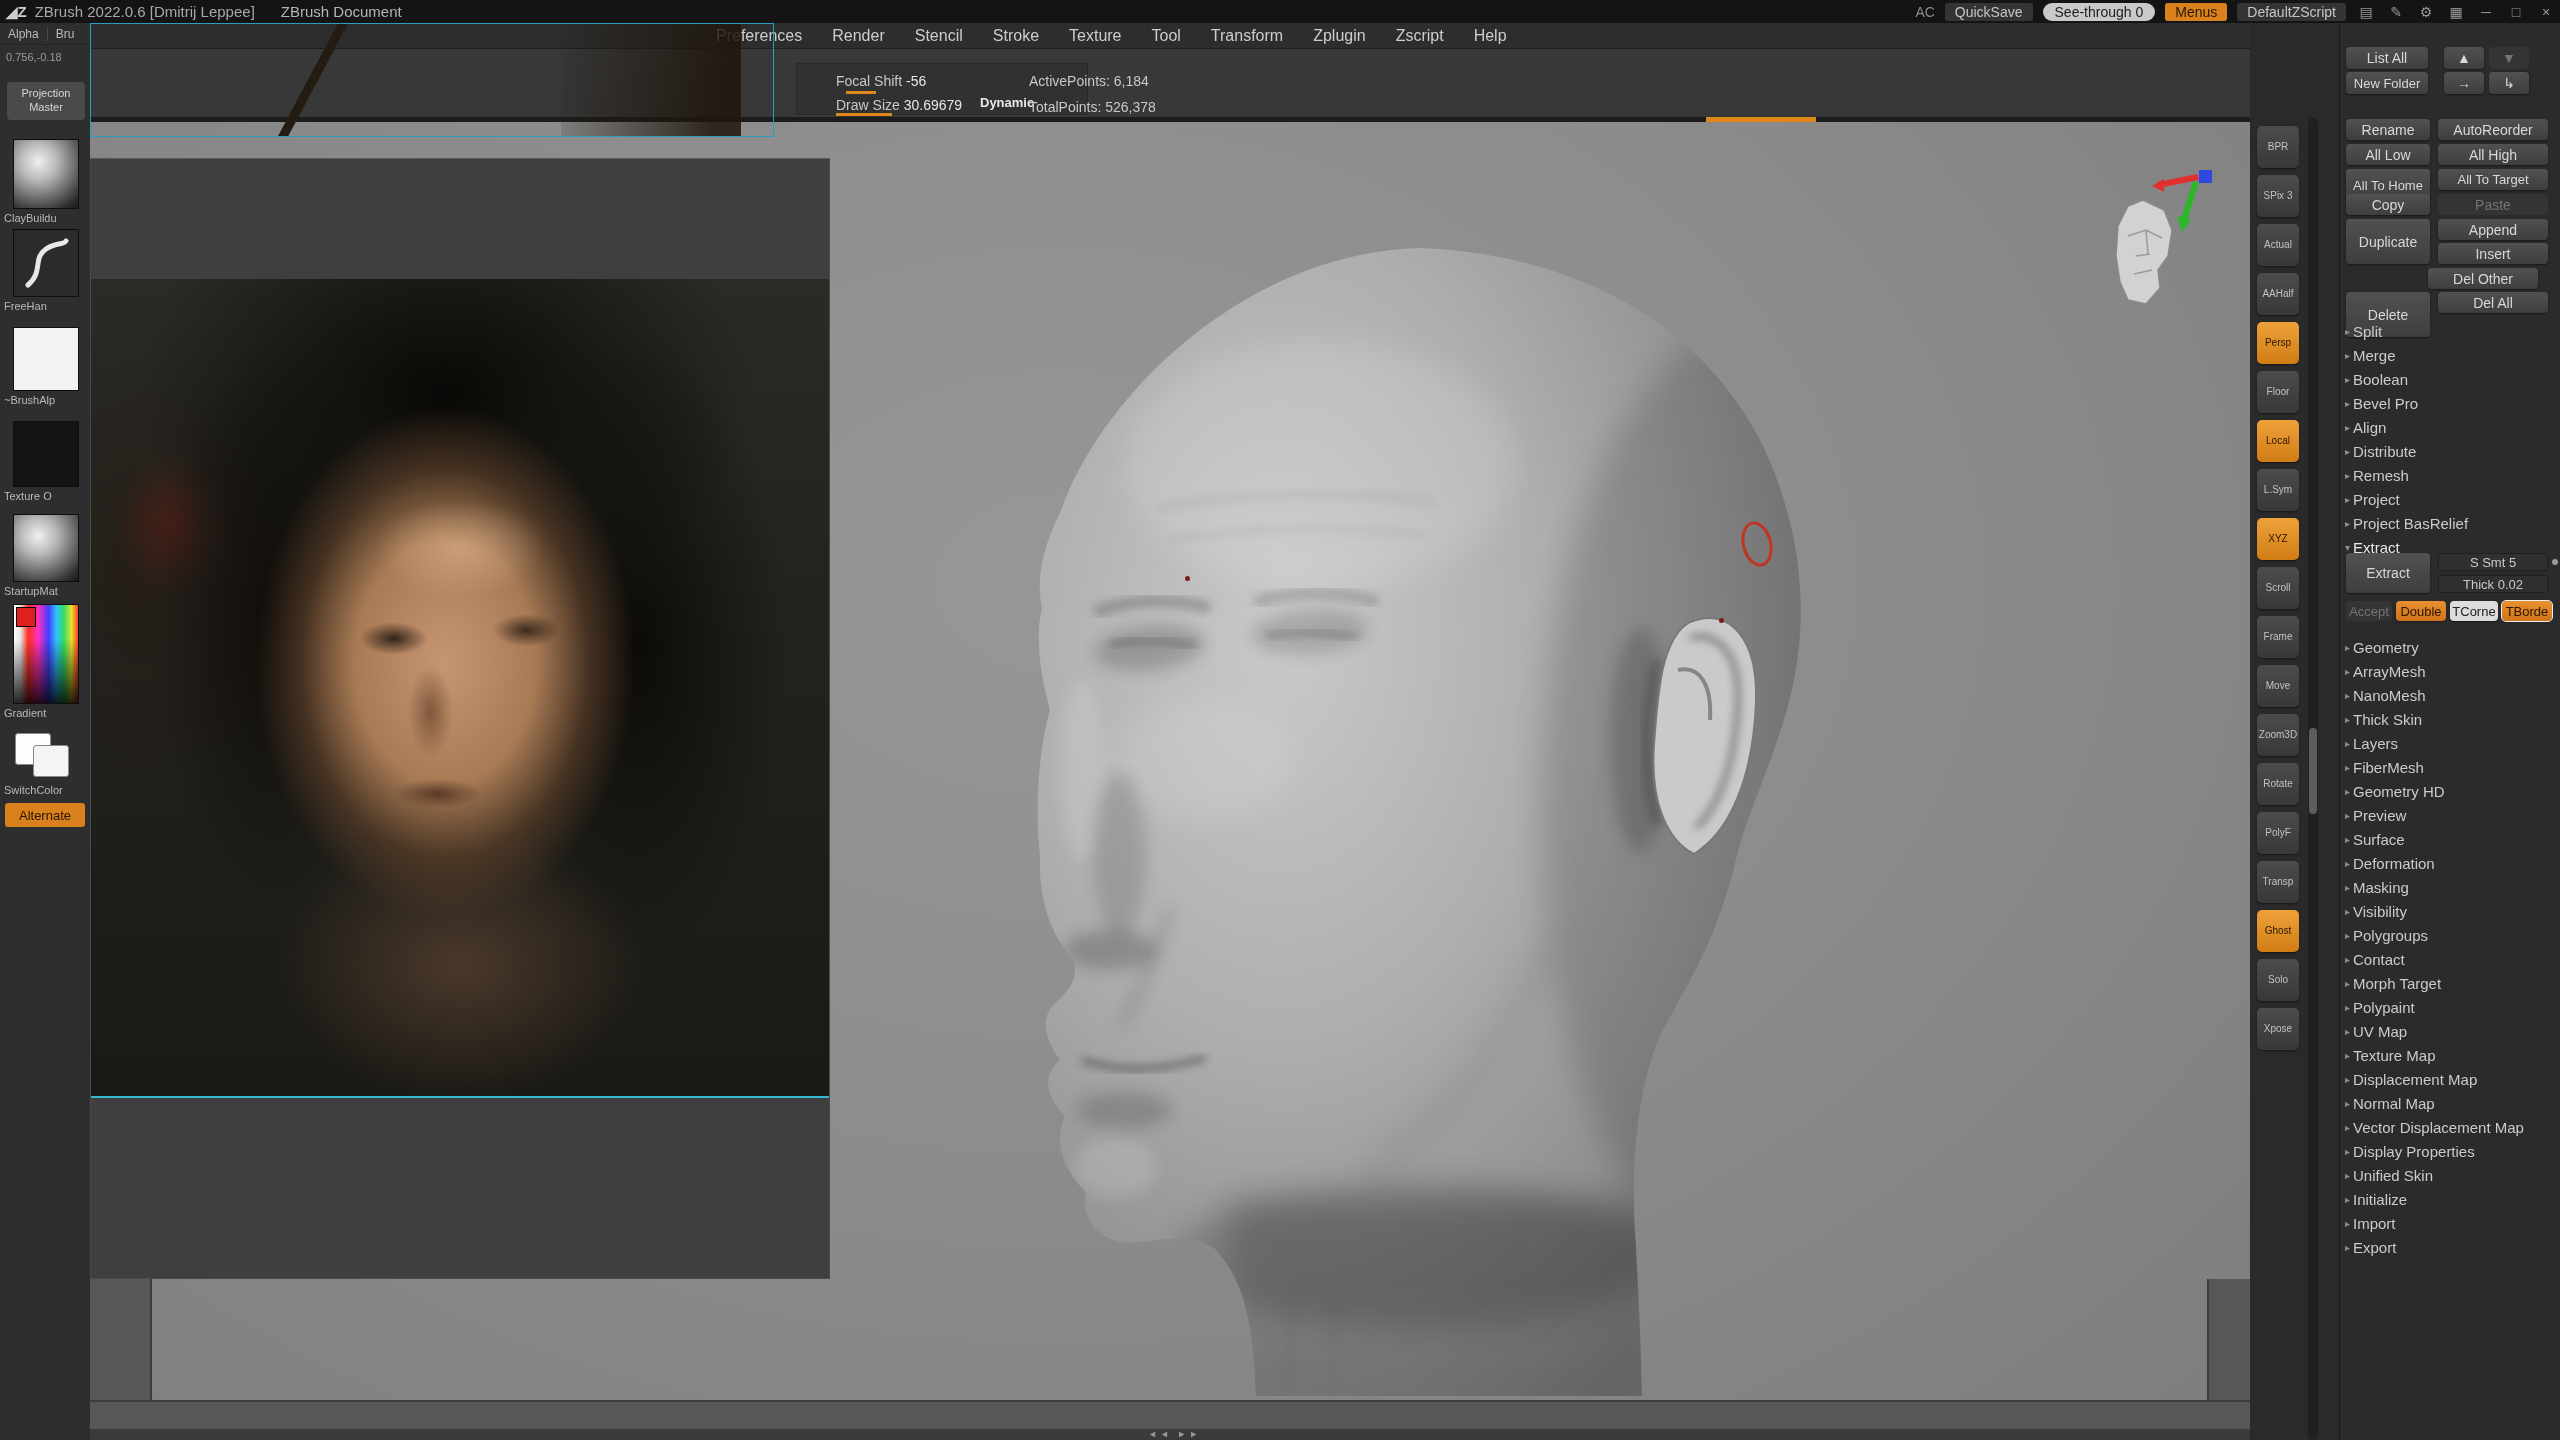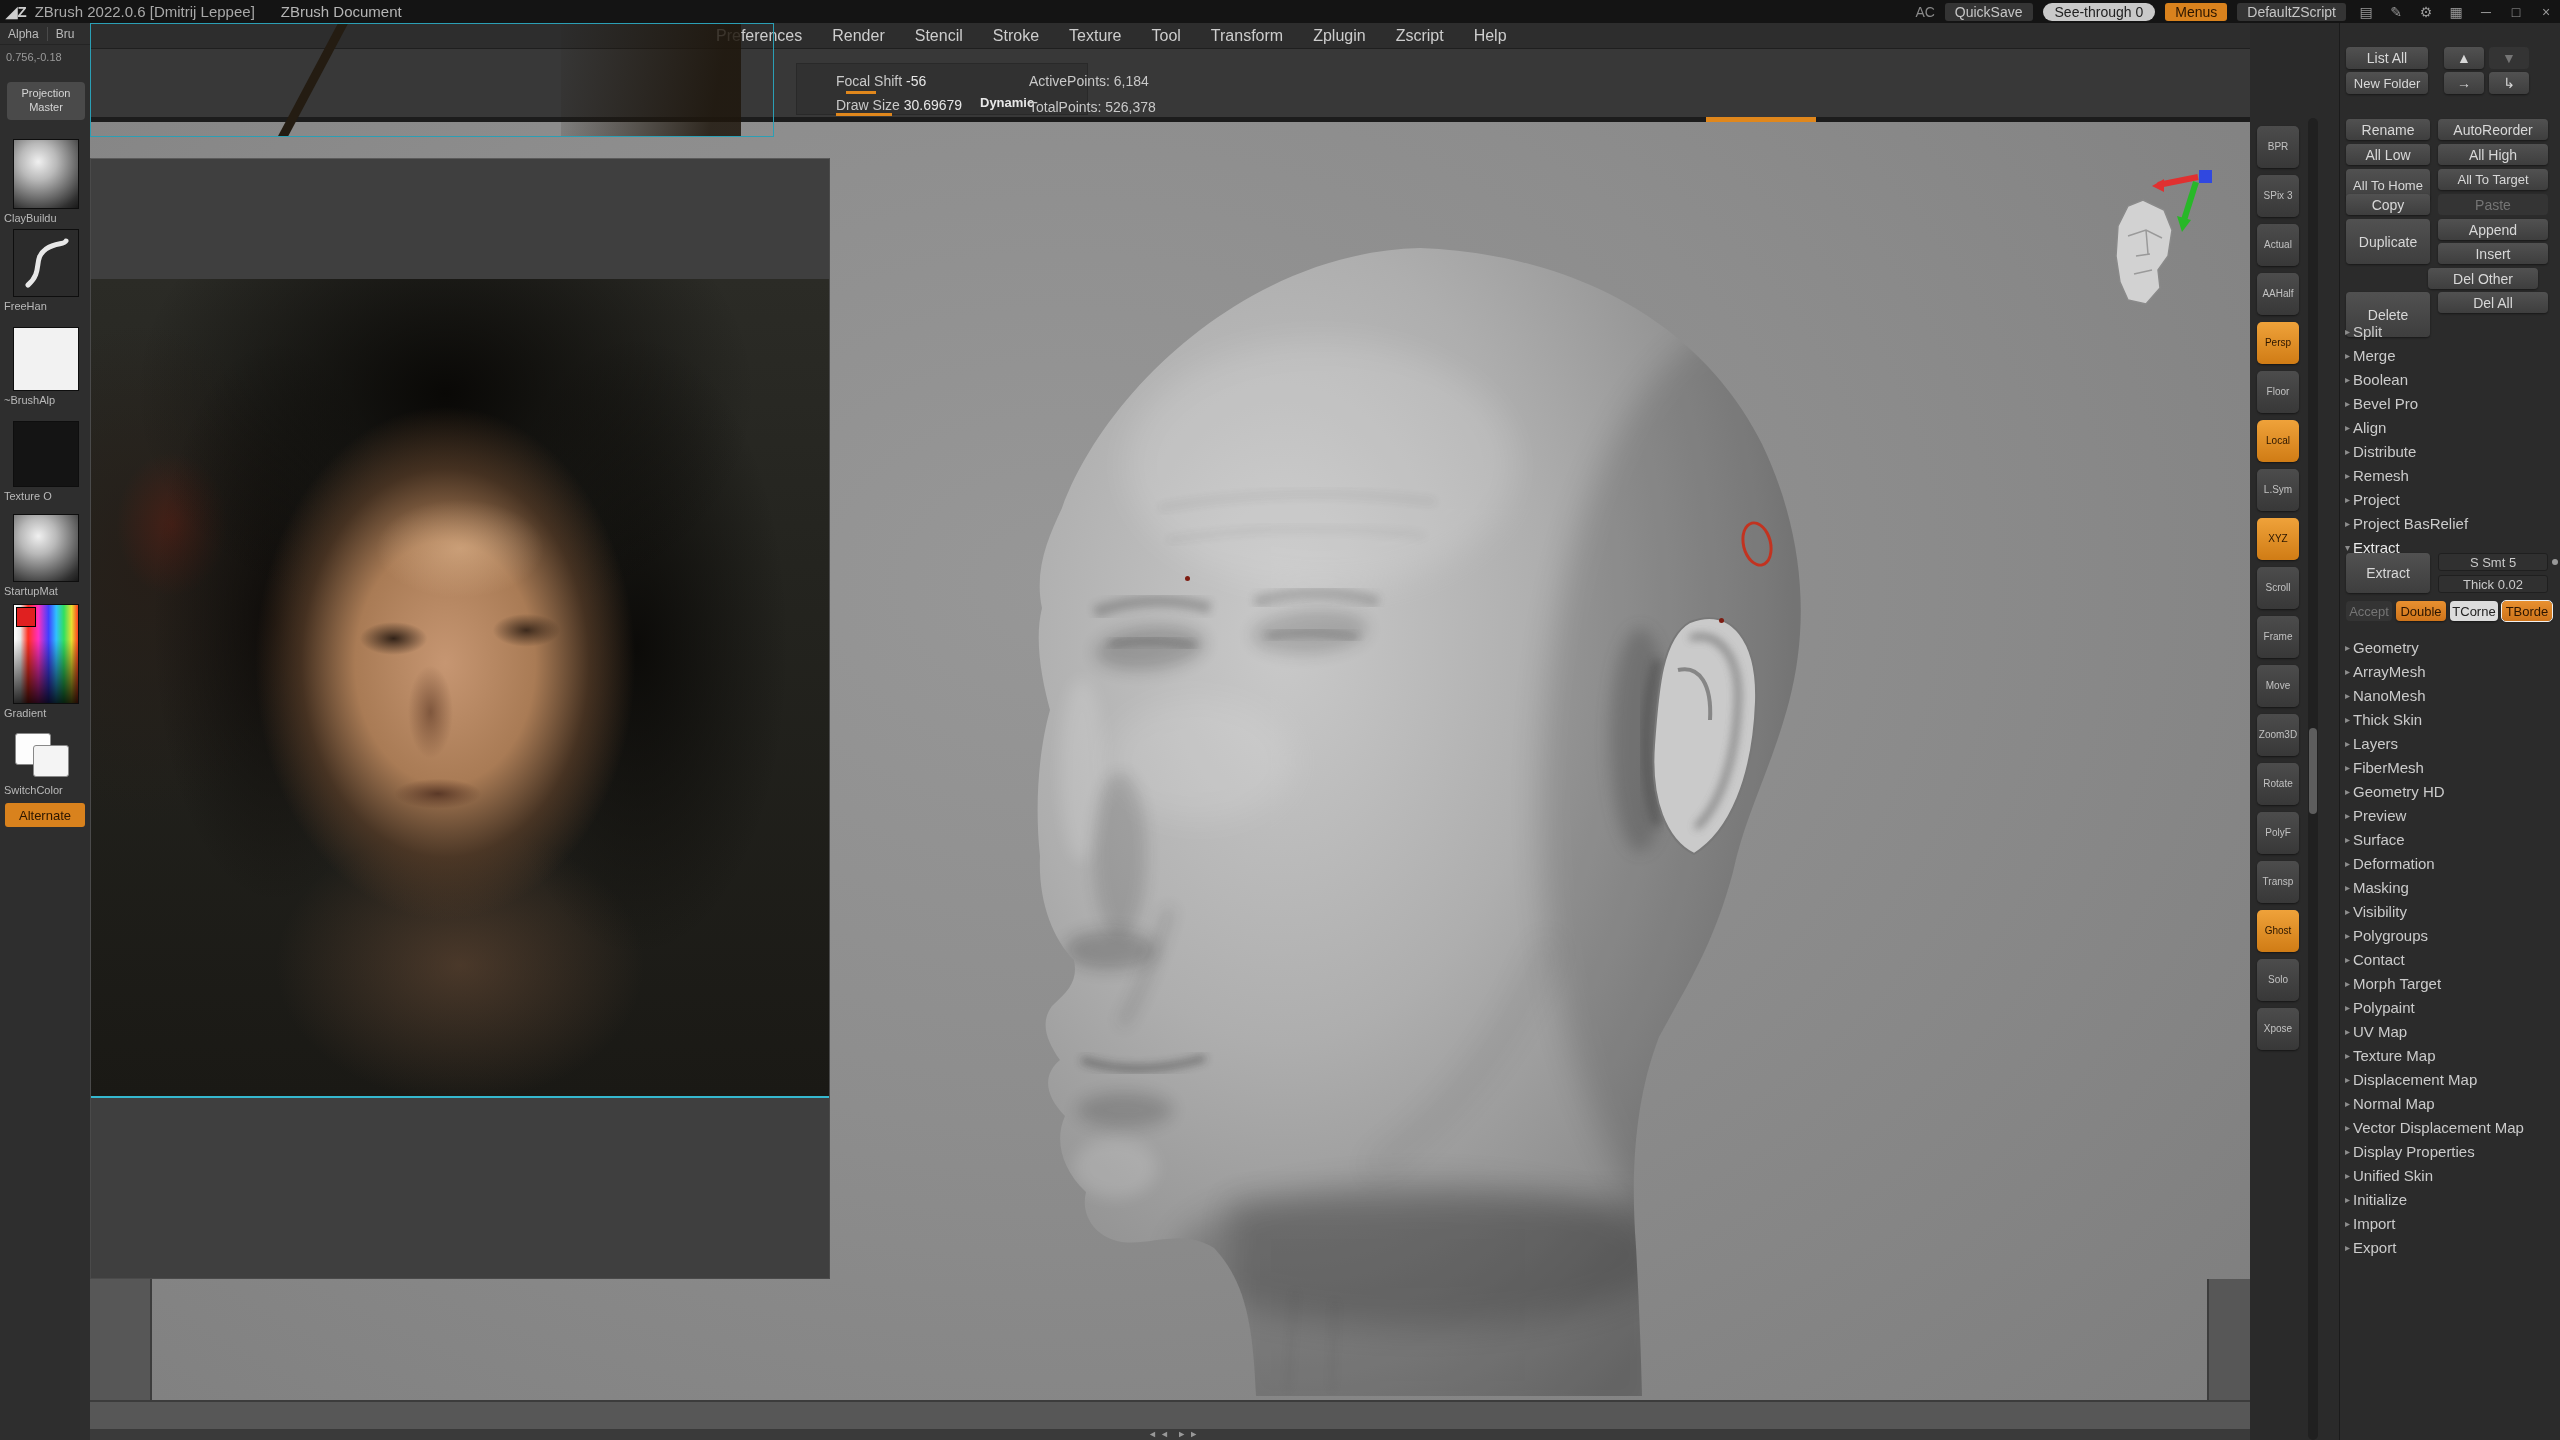--- a/index.html
+++ b/index.html
@@ -268,21 +268,21 @@
   </div>
 
   <div id="rightregion">
     <div id="rshelf">
         <div class="shelf-btn" style="top: 103px; text-align: center;">BPR</div>
         <div class="shelf-btn" style="top: 152px;">SPix 3</div>
         <div class="shelf-btn" style="top: 201px;">Actual</div>
         <div class="shelf-btn" style="top: 250px;">AAHalf</div>
         <div class="shelf-btn active" style="top: 299px;">Persp</div>
         <div class="shelf-btn" style="top: 348px;">Floor</div>
-        <div class="shelf-btn active" style="top: 397px; border-radius: 6px;">Local</div>
+        <div class="shelf-btn active" style="top: 397px;">Local</div>
         <div class="shelf-btn" style="top: 446px;">L.Sym</div>
         <div class="shelf-btn active" style="top: 495px;">XYZ</div>
         <div class="shelf-btn" style="top: 544px;">Scroll</div>
         <div class="shelf-btn" style="top: 593px;">Frame</div>
         <div class="shelf-btn" style="top: 642px;">Move</div>
         <div class="shelf-btn" style="top: 691px;">Zoom3D</div>
         <div class="shelf-btn" style="top: 740px;">Rotate</div>
         <div class="shelf-btn" style="top: 789px;">PolyF</div>
         <div class="shelf-btn" style="top: 838px;">Transp</div>
         <div class="shelf-btn active" style="top: 887px;">Ghost</div>

